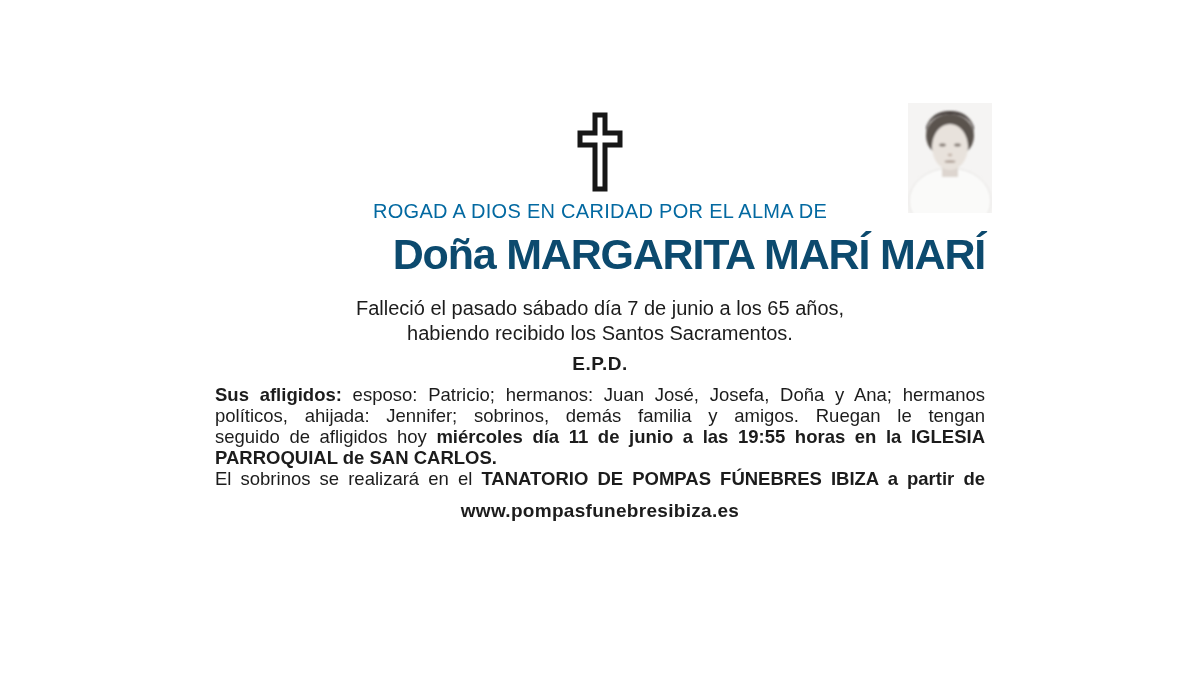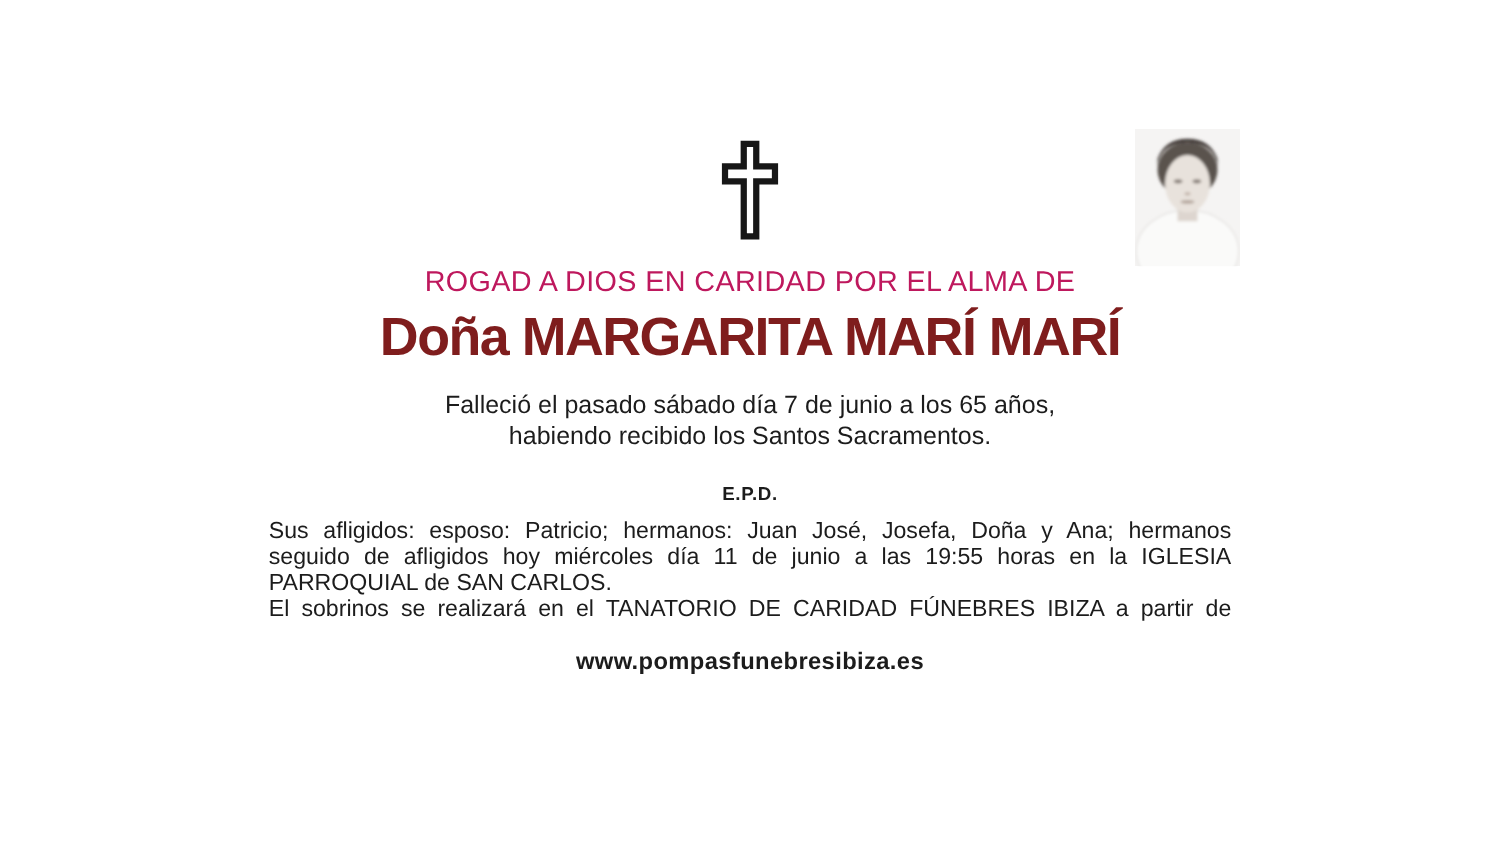--- a/index.html
+++ b/index.html
@@ -13,62 +13,63 @@
     overflow: hidden;
   }
   .content {
     width: 770px;
     margin: 0 auto;
     padding-top: 112px;
     text-align: center;
   }
   .cross-wrap { height: 80px; line-height: 0; }
   .prayer {
-    margin-top: 20px;
-    font-size: 23px;
+    margin-top: 8px;
+    font-size: 20px;
     letter-spacing: 0.3px;
-    color: #be185d;
+    color: #0369a1;
     white-space: nowrap;
   }
   .name {
     margin-top: 7px;
     font-size: 43px;
     font-weight: bold;
     letter-spacing: -1.2px;
-    color: #7f1d1d;
+    color: #0c4a6e;
     white-space: nowrap;
+    text-align: right;
   }
   .death {
     margin-top: 17px;
     font-size: 20px;
     line-height: 25px;
   }
   .epd {
-    margin-top: 25px;
-    font-size: 15px;
+    margin-top: 7px;
+    font-size: 19px;
     font-weight: bold;
     letter-spacing: 0.5px;
   }
   .family {
     margin-top: 9px;
     font-size: 18.5px;
     line-height: 21px;
     text-align: left;
   }
   .fline {
     text-align: justify;
     text-align-last: justify;
   }
   .fline.short {
     text-align: right;
     text-align-last: left;
   }
-  .family b, .death b, .fline b { font-weight: normal; }
+  .family b, .death b, .fline b { font-weight: bold; }
   .website {
-    margin-top: 22px;
+    margin-top: 11px;
     font-size: 19px;
     font-weight: bold;
     letter-spacing: 0.3px;
   }
   .photo {
     position: absolute;
     left: 908px;
     top: 103px;
     width: 84px;
     height: 110px;
@@ -116,21 +117,22 @@
 
     <div class="death">
       <div>Falleció el pasado sábado día 7 de junio a los 65 años,</div>
       <div>habiendo recibido los Santos Sacramentos.</div>
     </div>
 
     <div class="epd">E.P.D.</div>
 
     <div class="family">
       <div class="fline"><b>Sus afligidos:</b><span> esposo: Patricio; hermanos: Juan José, Josefa, Doña y Ana; hermanos</span></div>
+      <div class="fline"><span>políticos, ahijada: Jennifer; sobrinos, demás familia y amigos. Ruegan le tengan</span></div>
       <div class="fline"><span>seguido de afligidos hoy </span><b>miércoles día 11 de junio a las 19:55 horas en la IGLESIA</b></div>
       <div class="fline short"><b>PARROQUIAL de SAN CARLOS.</b></div>
-      <div class="fline"><span>El sobrinos se realizará en el </span><b>TANATORIO DE CARIDAD FÚNEBRES IBIZA a partir de</b></div>
+      <div class="fline"><span>El sobrinos se realizará en el </span><b>TANATORIO DE POMPAS FÚNEBRES IBIZA a partir de</b></div>
     </div>
 
     <div class="website">www.pompasfunebresibiza.es</div>
 
   </div>
 </div>
 
 </body></html>

